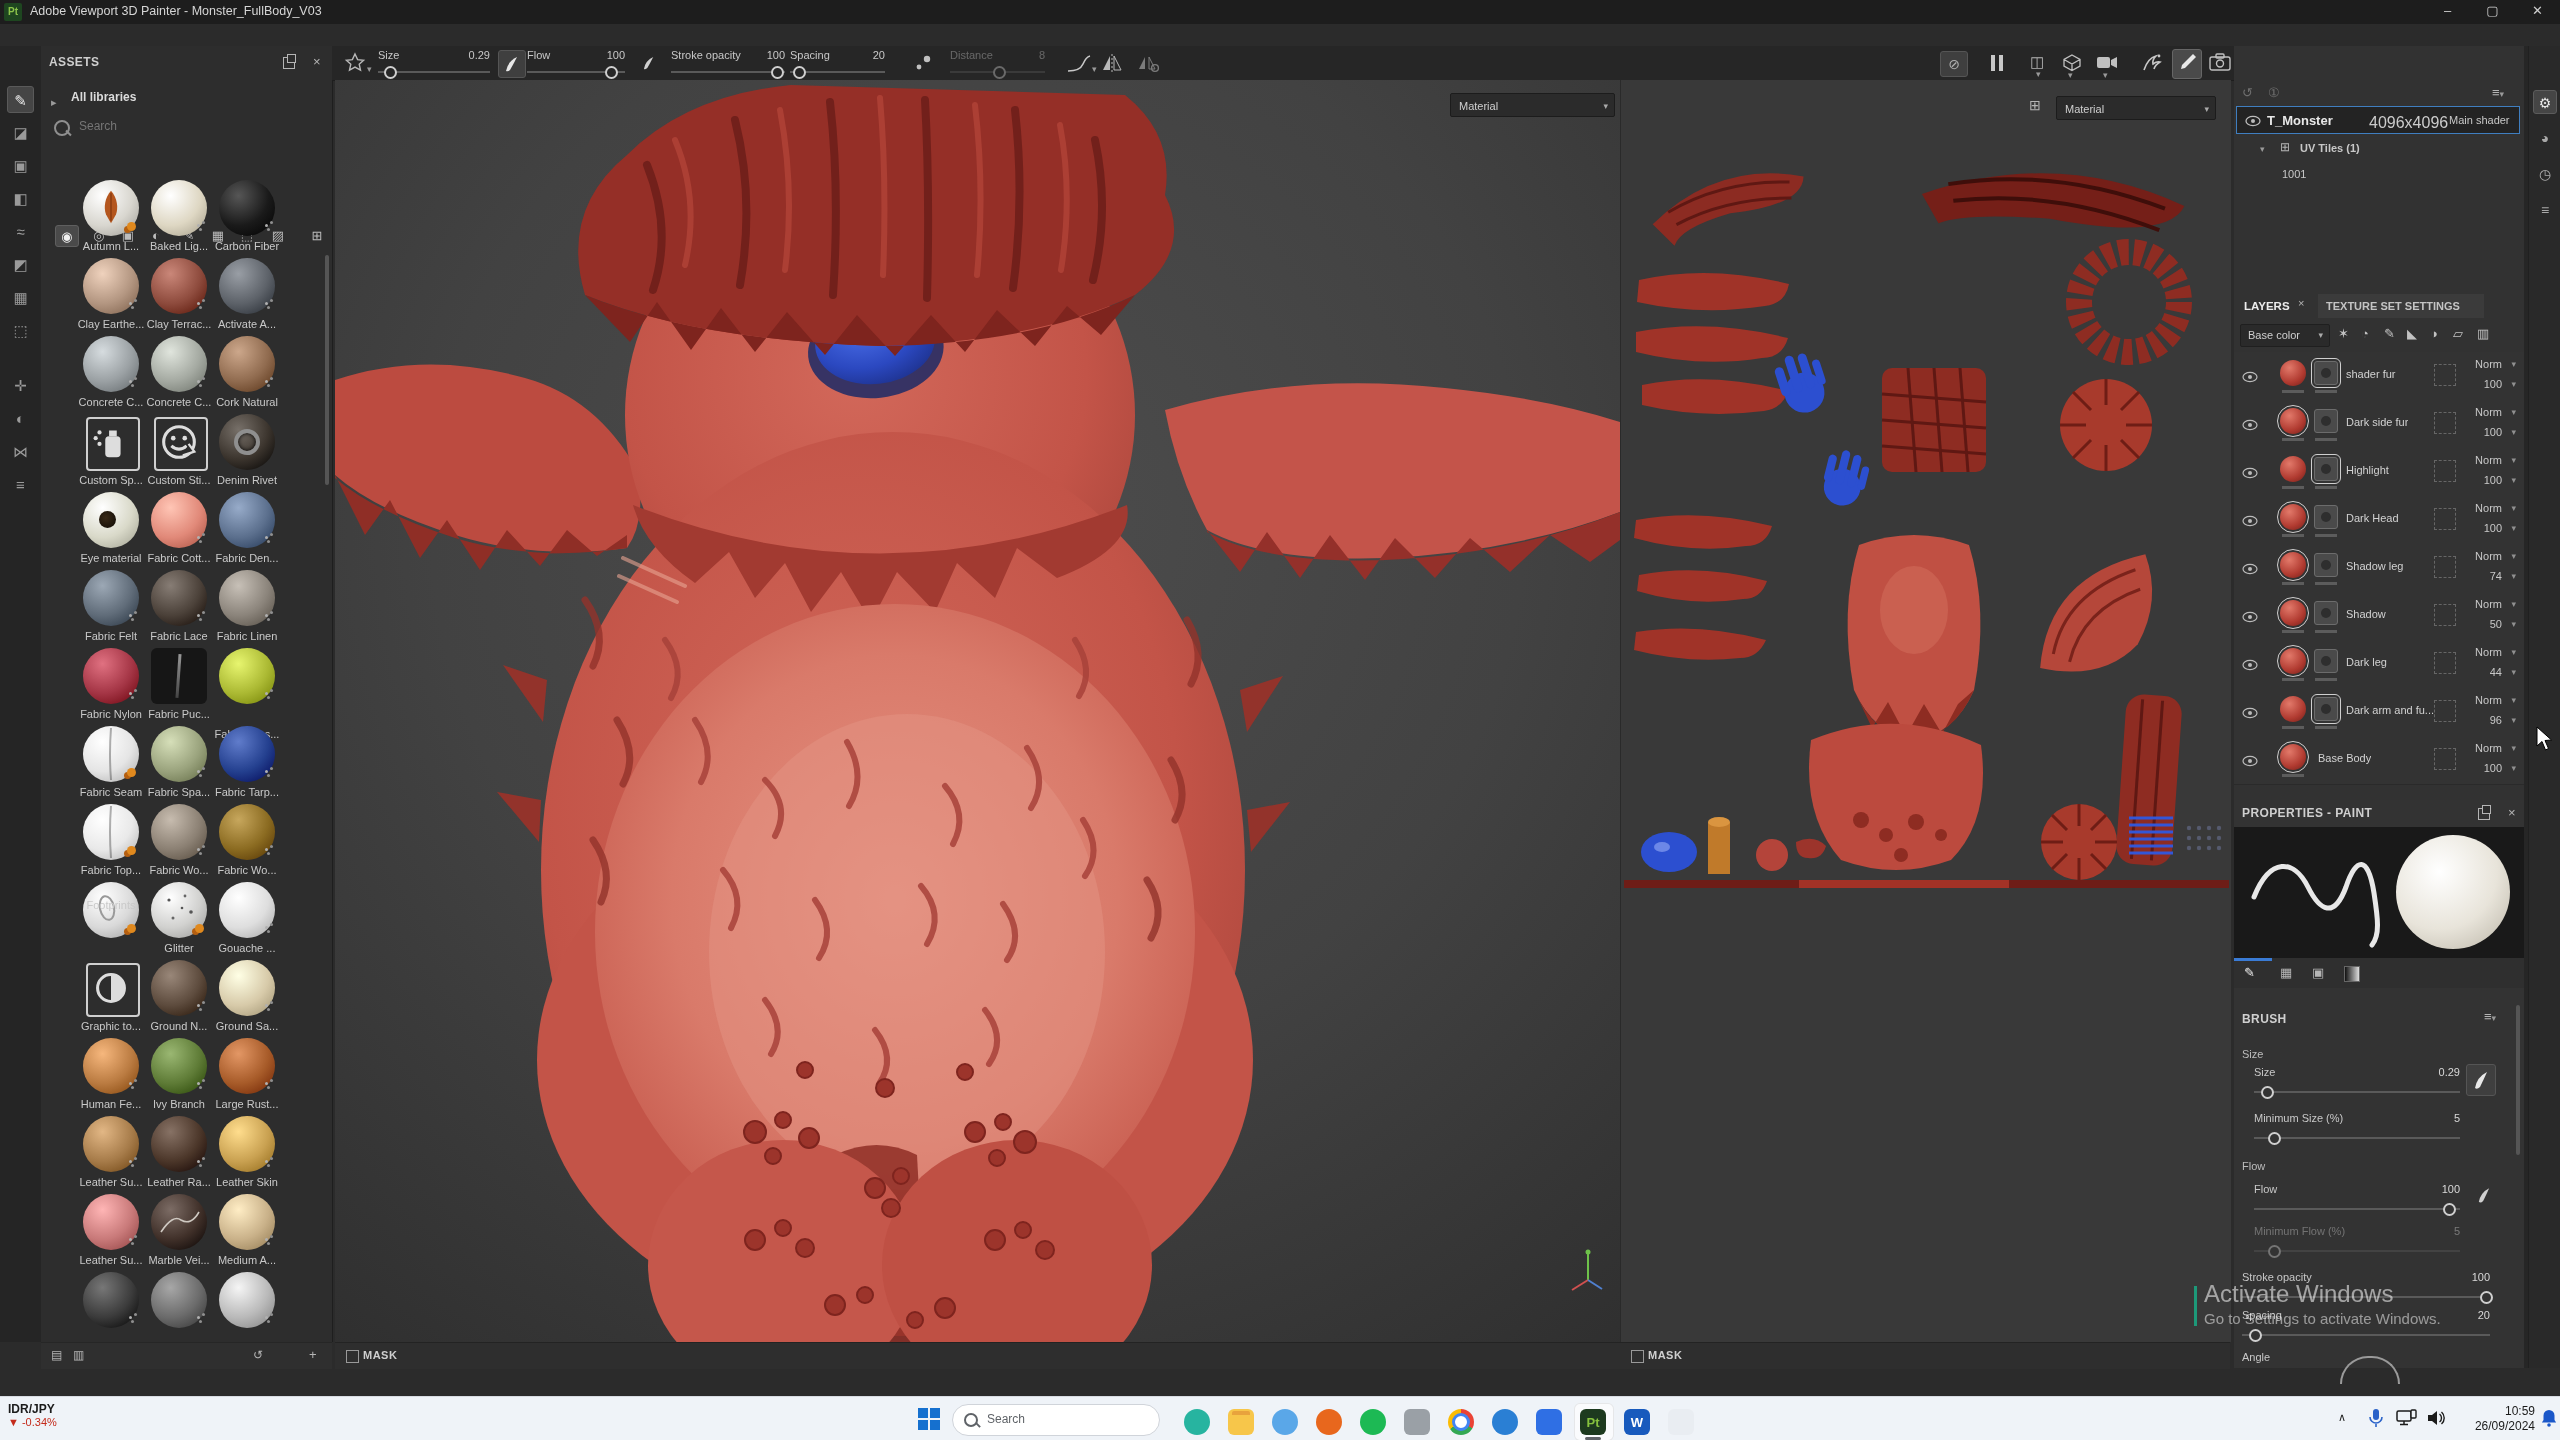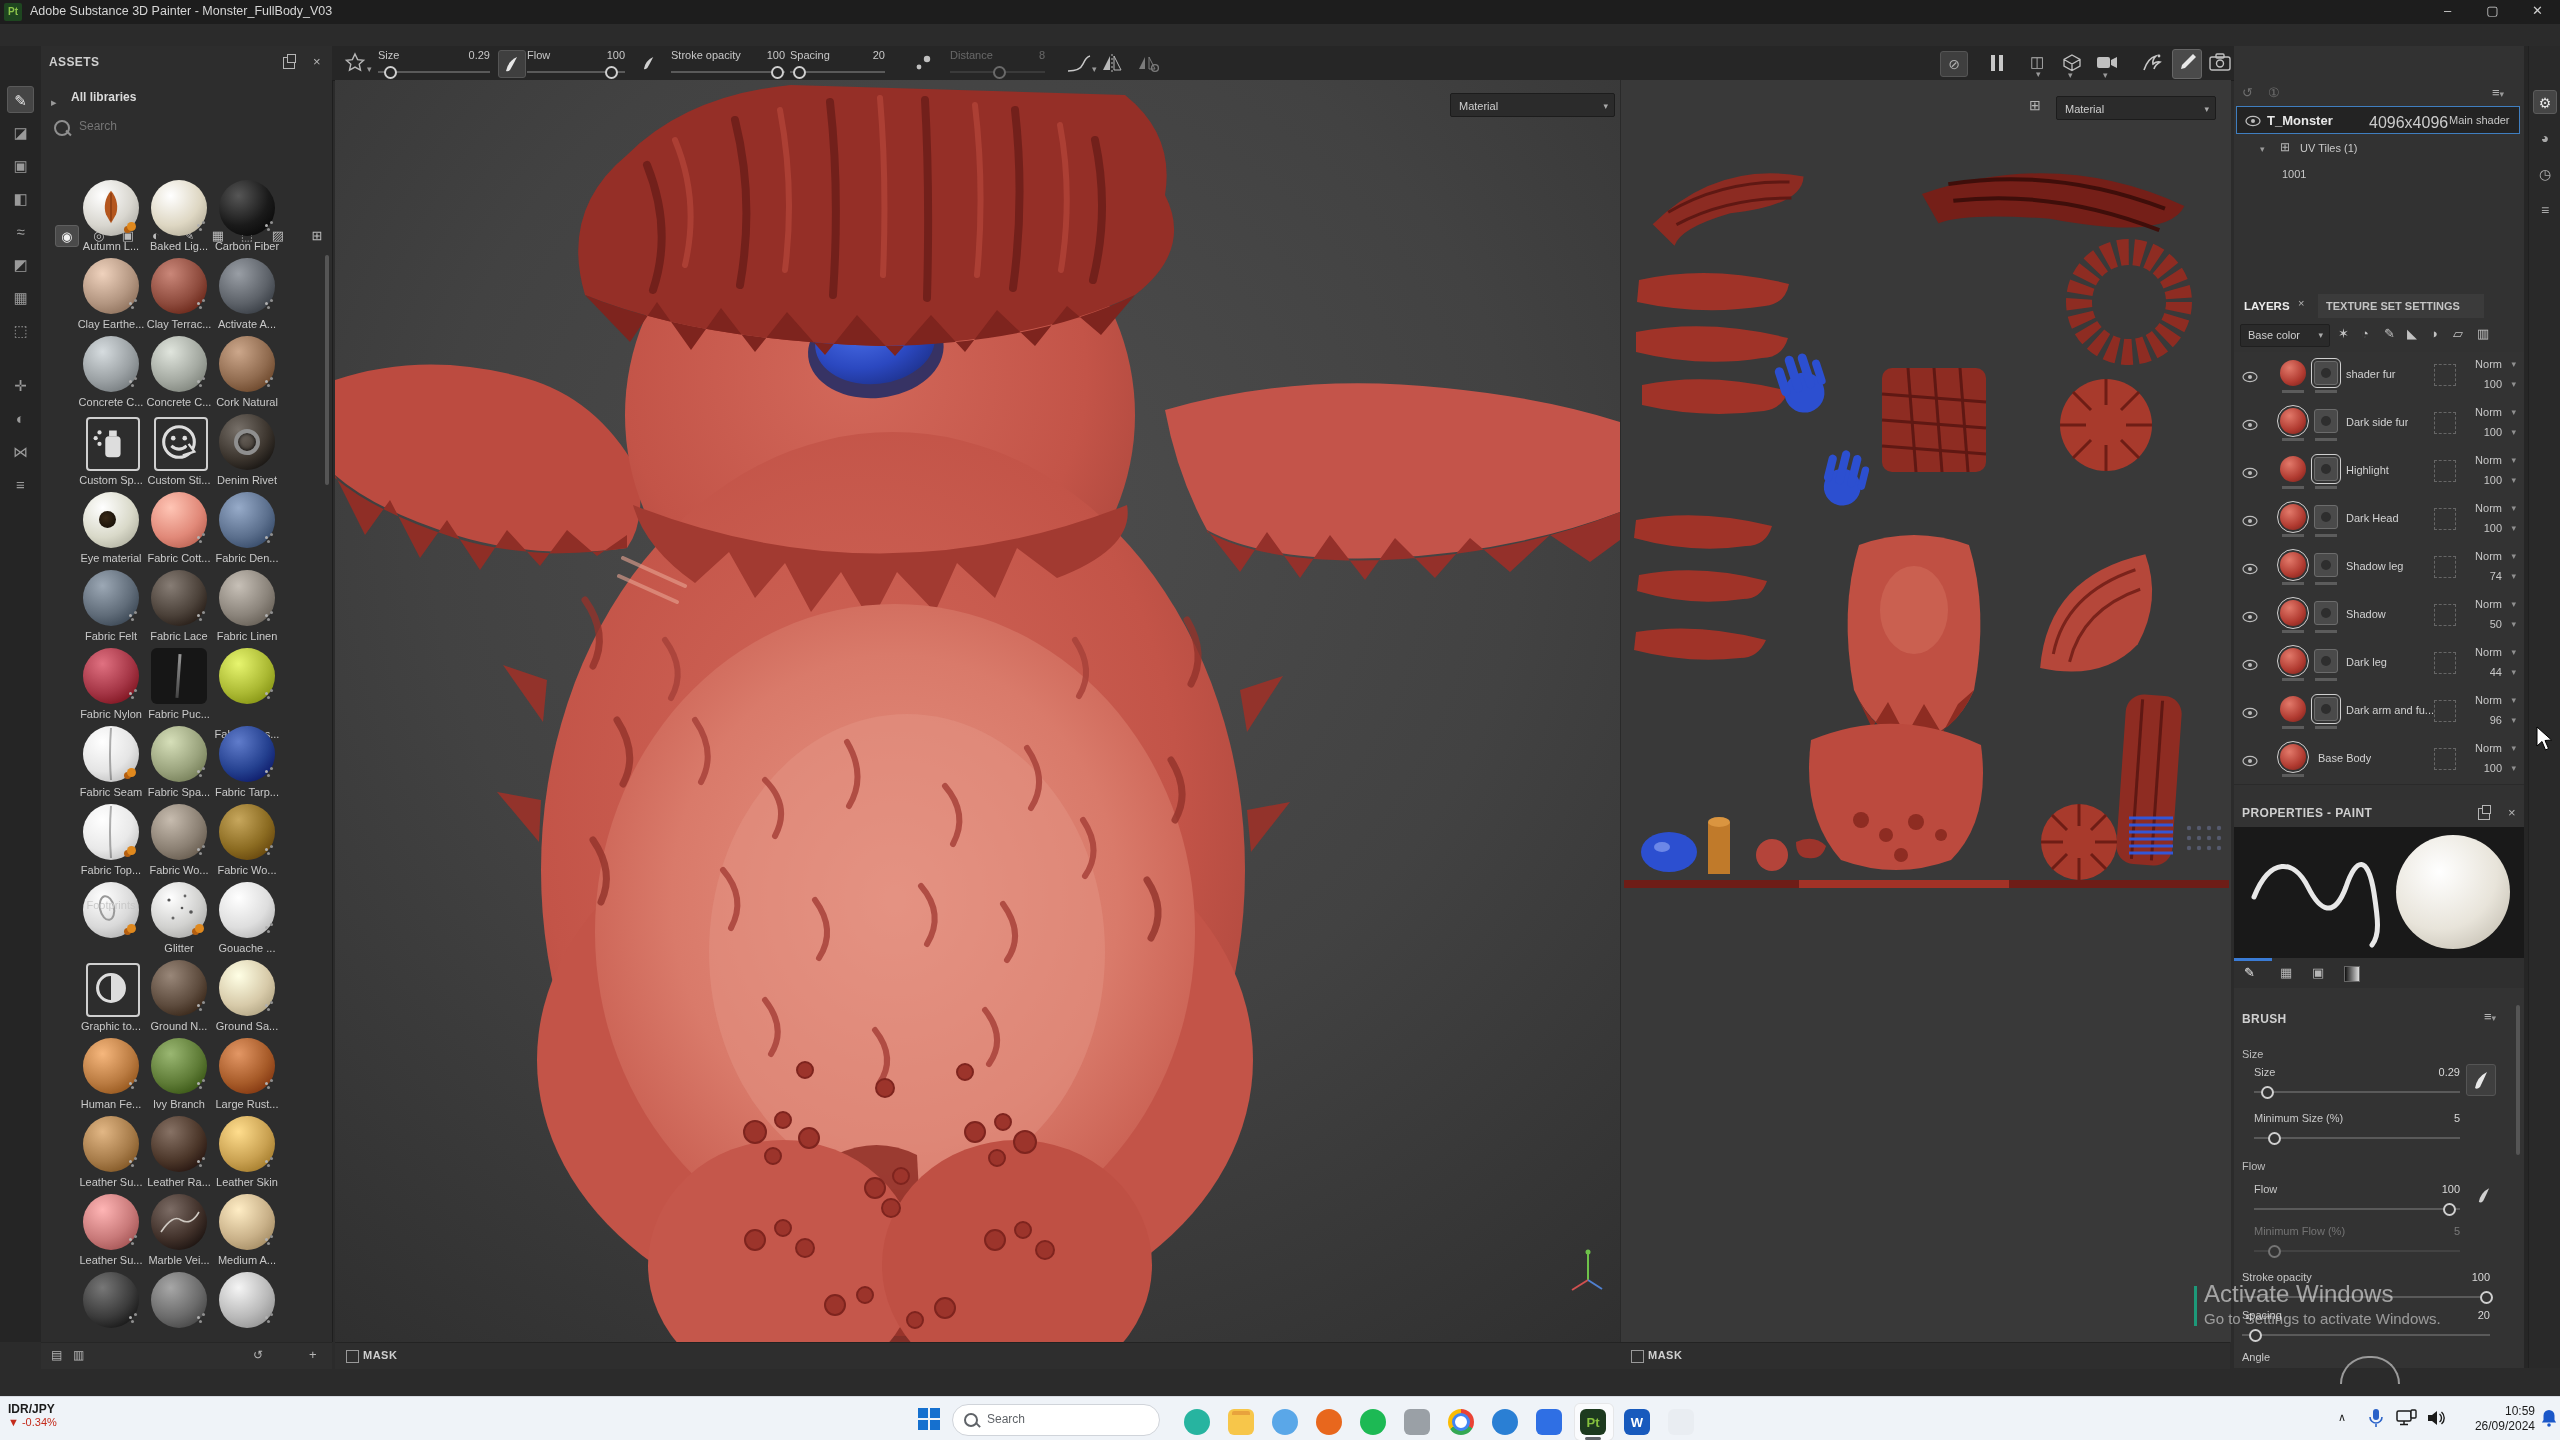--- a/index.html
+++ b/index.html
@@ -119,21 +119,21 @@
   #cursor{left:2536px;top:726px;z-index:99;}
   .scrollthumb{position:absolute;background:#555;border-radius:2px;}
 </style>
 </head>
 <body>
 
 <div id="screen">
 
   <div id="titlebar" class="abs">
     <div id="app-logo" class="abs">Pt</div>
-    <div id="title-text" class="abs">Adobe Substance 3D Painter - Monster_FullBody_V03</div>
+    <div id="title-text" class="abs">Adobe Viewport 3D Painter - Monster_FullBody_V03</div>
     <div class="wbtn abs" style="left:2425px;">–</div>
     <div class="wbtn abs" style="left:2470px;">▢</div>
     <div class="wbtn abs" style="left:2515px;">✕</div>
   </div>
 
   <div id="menubar">
       <div class="menu-item">File</div>
       <div class="menu-item">Edit</div>
       <div class="menu-item">Mode</div>
       <div class="menu-item">Window</div>
@@ -806,21 +806,21 @@
       <svg class="abs" style="left:8px;top:8px;" width="16" height="12" viewBox="0 0 16 12">
           <ellipse cx="8" cy="6" rx="7" ry="4.6" fill="none" stroke="#bbb" stroke-width="1.3"></ellipse>
           <circle cx="8" cy="6" r="2" fill="#bbb"></circle>
         </svg>
       <span class="abs" style="left:30px;top:6px;font-size:13px;font-weight:bold;color:#e8e8e8;">T_Monster</span>
       <span class="abs" style="left:132px;top:7px;" style2="">4096x4096</span>
       <span class="abs row-sm" style="left:212px;top:7px;">Main shader</span>
     </div>
     <span class="chev-s abs" style="left:26px;top:98px;">▾</span>
     <span class="ico abs" style="left:46px;top:95px;font-size:12px;">⊞</span>
-    <span class="abs row-sm" style="left:66px;top:96px;font-weight:normal;">UV Tiles (1)</span>
+    <span class="abs row-sm" style="left:66px;top:96px;font-weight:bold;">UV Tiles (1)</span>
     <span class="abs row-sm" style="left:48px;top:122px;">1001</span>
 
     <div class="tab abs" style="left:10px;color:#ececec;top:248px;">LAYERS</div>
     <div class="ico abs" style="left:64px;top:252px;font-size:11px;">×</div>
     <div class="abs" style="left:84px;top:248px;width:166px;height:24px;background:#3b3b3b;">
       <span class="tab" style="left:8px;color:#c4c4c4;font-size:11px;">TEXTURE SET SETTINGS</span>
     </div>
 
     <div class="abs" style="left:0;top:274px;width:290px;height:32px;">
       <div id="layer-blend" class="abs">

